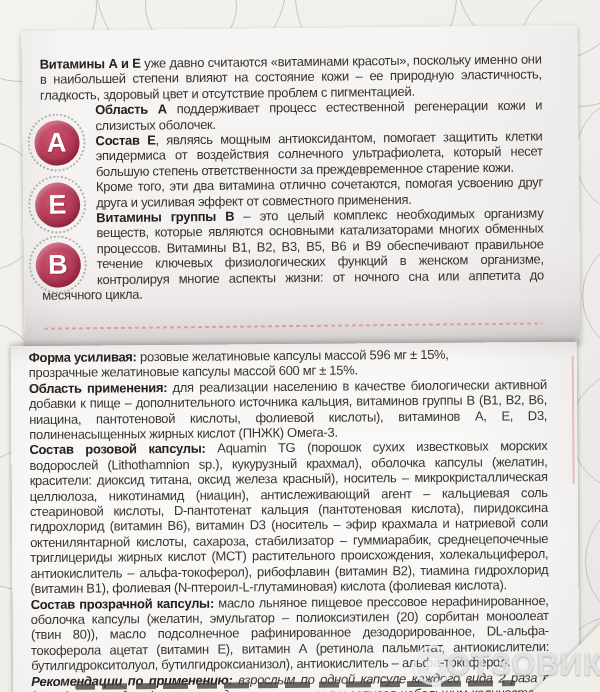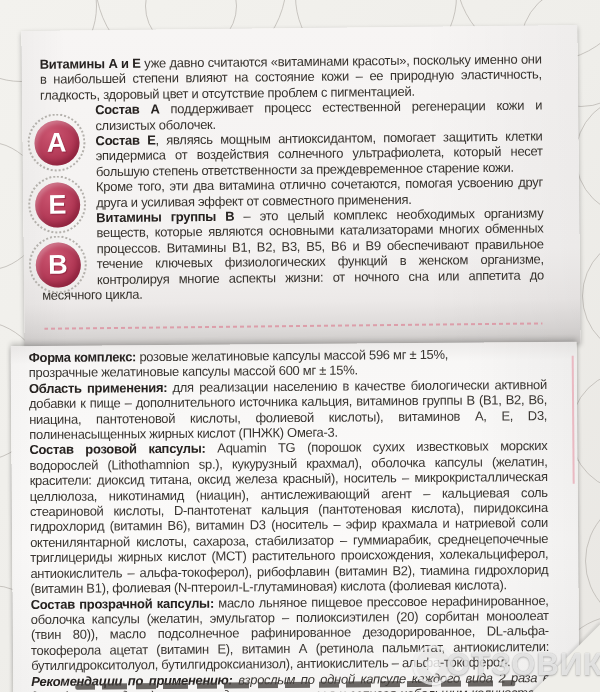--- a/index.html
+++ b/index.html
@@ -97,30 +97,30 @@
     <div class="badge-ring b-b">
       <div class="badge-circle">
         <span class="badge-letter">В</span>
       </div>
     </div>
 
     <p><b>Витамины А и Е</b><span> уже давно считаются «витаминами красоты», поскольку именно они в наибольшей степени влияют на состояние кожи – ее природную эластичность, гладкость, здоровый цвет и отсутствие проблем с пигментацией.</span></p>
 
     <div class="float-spacer"></div>
 
-    <p><b>Состав А</b><span> поддерживает процесс естественной регенерации кожи и слизистых оболочек.</span></p>
+    <p><b>Область А</b><span> поддерживает процесс естественной регенерации кожи и слизистых оболочек.</span></p>
     <p><b>Состав Е</b><span>, являясь мощным антиоксидантом, помогает защитить клетки эпидермиса от воздействия солнечного ультрафиолета, который несет большую степень ответственности за преждевременное старение кожи.</span></p>
     <p><b></b><span>Кроме того, эти два витамина отлично сочетаются, помогая усвоению друг друга и усиливая эффект от совместного применения.</span></p>
     <p><b>Витамины группы В</b><span> – это целый комплекс необходимых организму веществ, которые являются основными катализаторами многих обменных процессов. Витамины В1, В2, В3, В5, В6 и В9 обеспечивают правильное течение ключевых физиологических функций в женском организме, контролируя многие аспекты жизни: от ночного сна или аппетита до месячного цикла.</span></p>
 
     <div class="cutline"></div>
   </div>
 
   <div class="panel-bottom">
-    <p class="sec"><b>Форма комплекс:</b><span> розовые желатиновые капсулы массой 596 мг ± 15%,</span><span class="block">прозрачные желатиновые капсулы массой 600 мг ± 15%.</span></p>
+    <p class="sec"><b>Форма усиливая:</b><span> розовые желатиновые капсулы массой 596 мг ± 15%,</span><span class="block">прозрачные желатиновые капсулы массой 600 мг ± 15%.</span></p>
     <p class="sec"><b>Область применения:</b><span> для реализации населению в качестве биологически активной добавки к пище – дополнительного источника кальция, витаминов группы В (В1, В2, В6, ниацина, пантотеновой кислоты, фолиевой кислоты), витаминов А, Е, D3, полиненасыщенных жирных кислот (ПНЖК) Омега-3.</span></p>
     <p class="sec"><b>Состав розовой капсулы:</b><span> Aquamin TG (порошок сухих известковых морских водорослей (Lithothamnion sp.), кукурузный крахмал), оболочка капсулы (желатин, красители: диоксид титана, оксид железа красный), носитель – микрокристаллическая целлюлоза, никотинамид (ниацин), антислеживающий агент – кальциевая соль стеариновой кислоты, D-пантотенат кальция (пантотеновая кислота), пиридоксина гидрохлорид (витамин В6), витамин D3 (носитель – эфир крахмала и натриевой соли октенилянтарной кислоты, сахароза, стабилизатор – гуммиарабик, среднецепочечные триглицериды жирных кислот (МСТ) растительного происхождения, холекальциферол, антиокислитель – альфа-токоферол), рибофлавин (витамин В2), тиамина гидрохлорид (витамин В1), фолиевая (N-птероил-L-глутаминовая) кислота (фолиевая кислота).</span></p>
     <p class="sec"><b>Состав прозрачной капсулы:</b><span> масло льняное пищевое прессовое нерафинированное, оболочка капсулы (желатин, эмульгатор – полиоксиэтилен (20) сорбитан моноолеат (твин 80)), масло подсолнечное рафинированное дезодорированное, DL-альфа-токоферола ацетат (витамин Е), витамин А (ретинола пальмитат, антиокислители: бутилгидрокситолуол, бутилгидроксианизол), антиокислитель – альфа-токоферол.</span></p>
     <p class="sec italic"><b>Рекомендации по применению:</b><span> взрослым по одной капсуле каждого вида 2 раза в день (утром и днем) во время еды, не разжевывая и запивая небольшим количеством воды.</span></p>
 
     <div class="pink-edge"></div>
     <div class="truncline"></div>
   </div>
 
   <div class="corner"></div>

